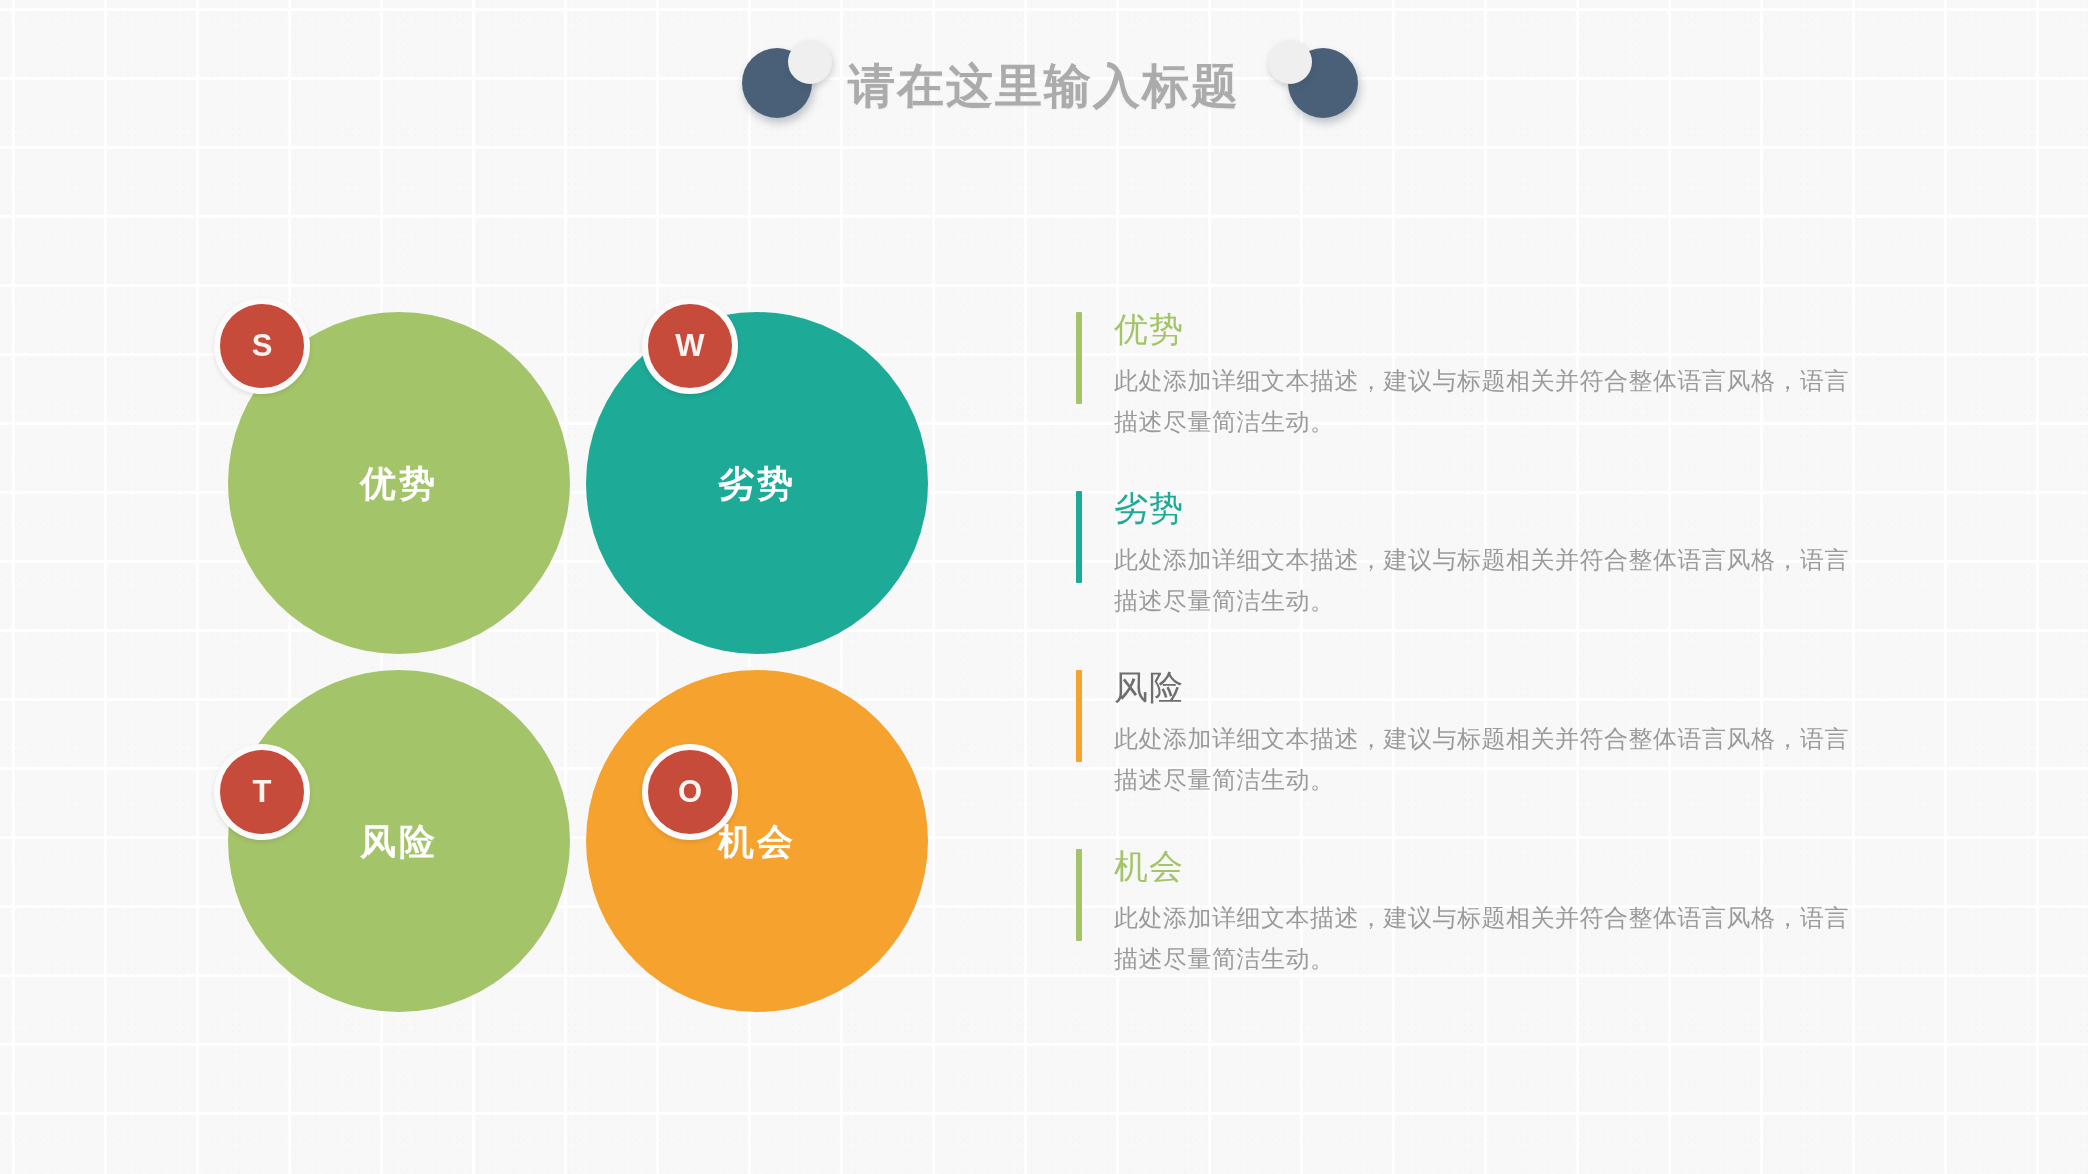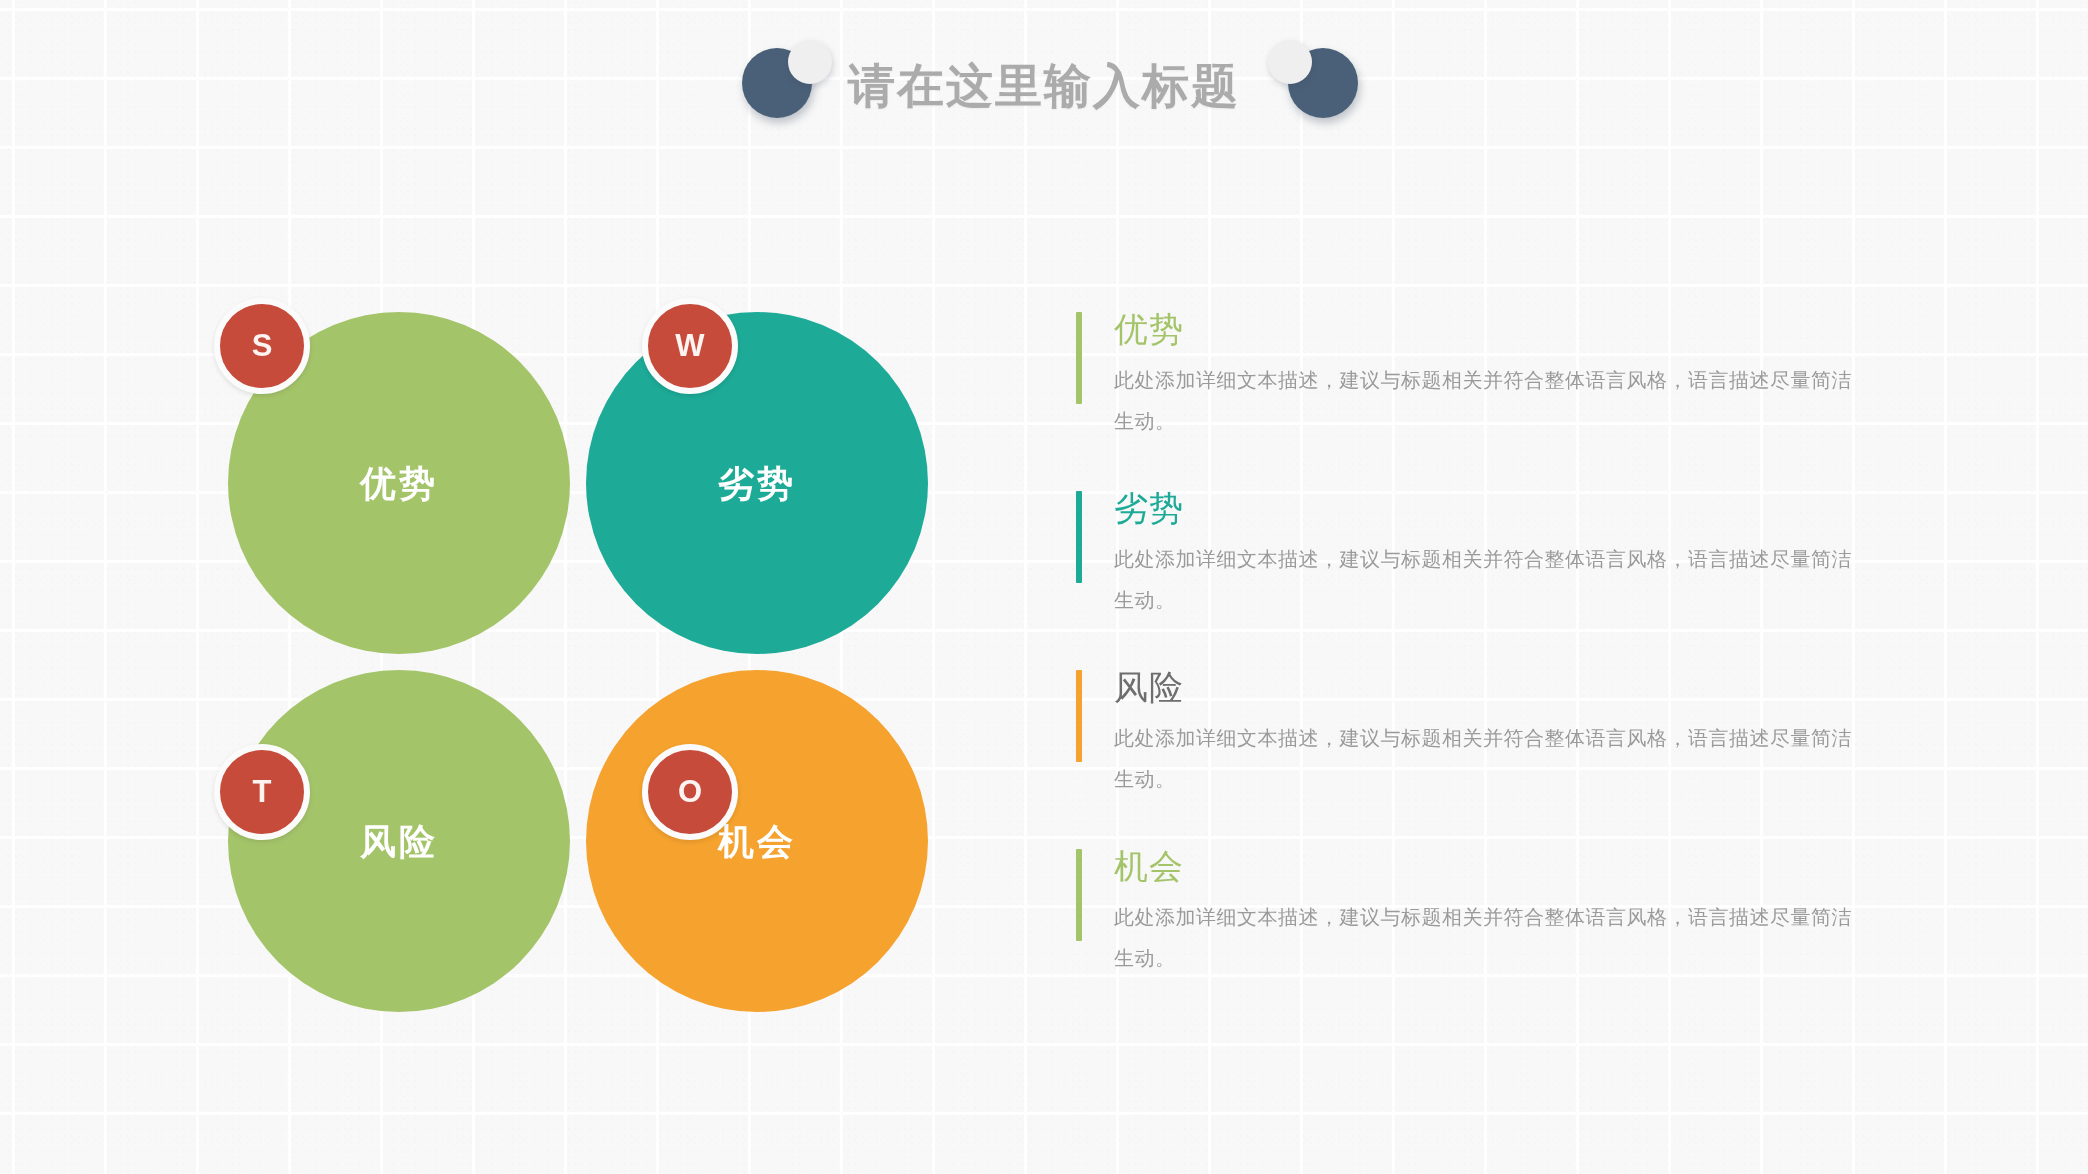--- a/index.html
+++ b/index.html
@@ -153,21 +153,21 @@
     border-radius: 1px;
   }
   .info-heading {
     font-size: 34px;
     font-weight: normal;
     line-height: 46px;
     margin: 0 0 8px 0;
     letter-spacing: 1px;
   }
   .info-body {
-    font-size: 20px;
+    font-size: 24px;
     line-height: 41px;
     color: #9A9A9A;
     letter-spacing: 0.5px;
     max-width: 740px;
     margin: 0;
   }
 </style>
 </head>
 <body>
 

